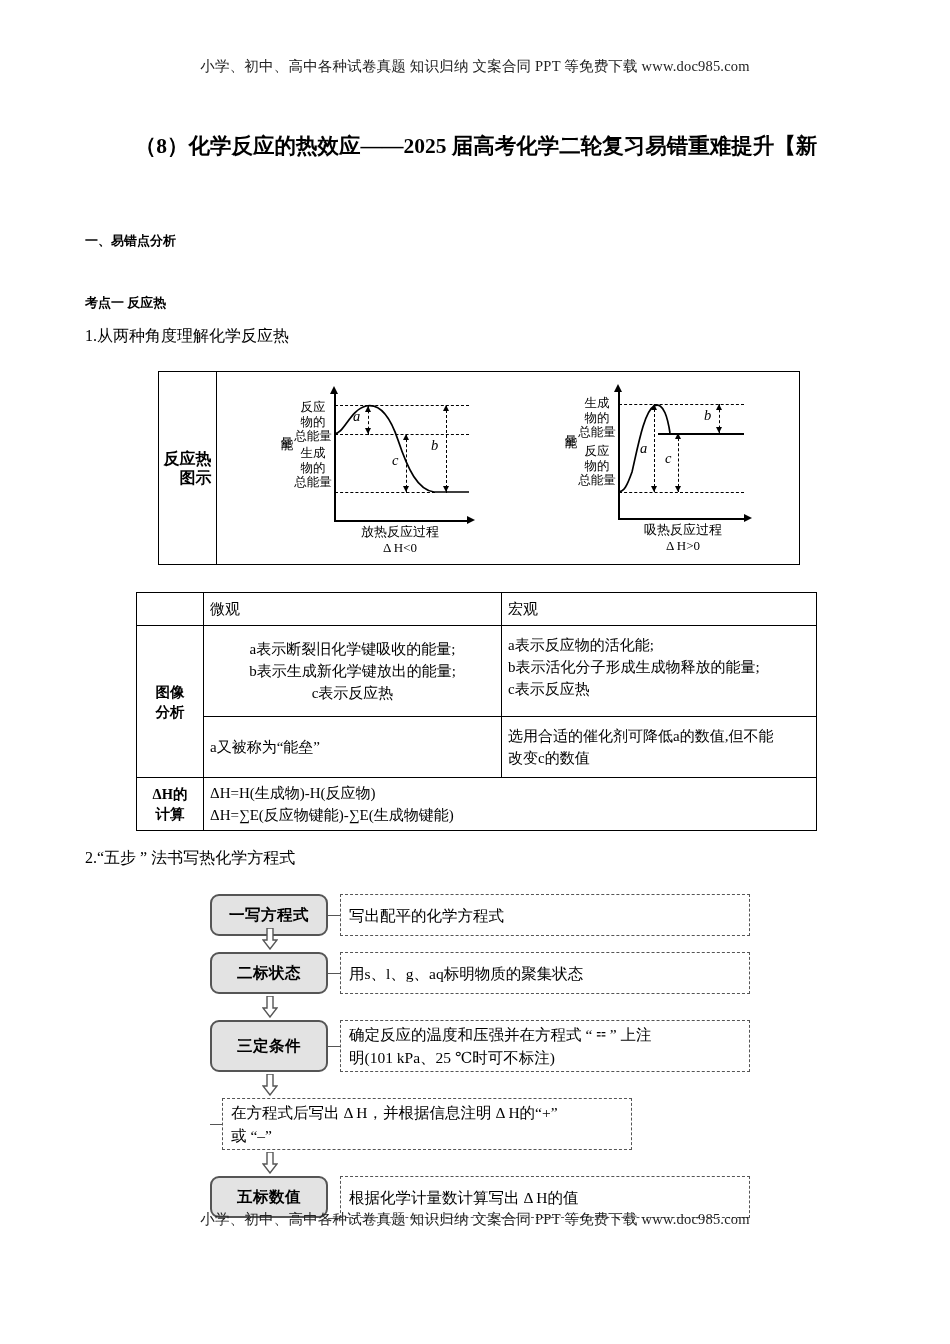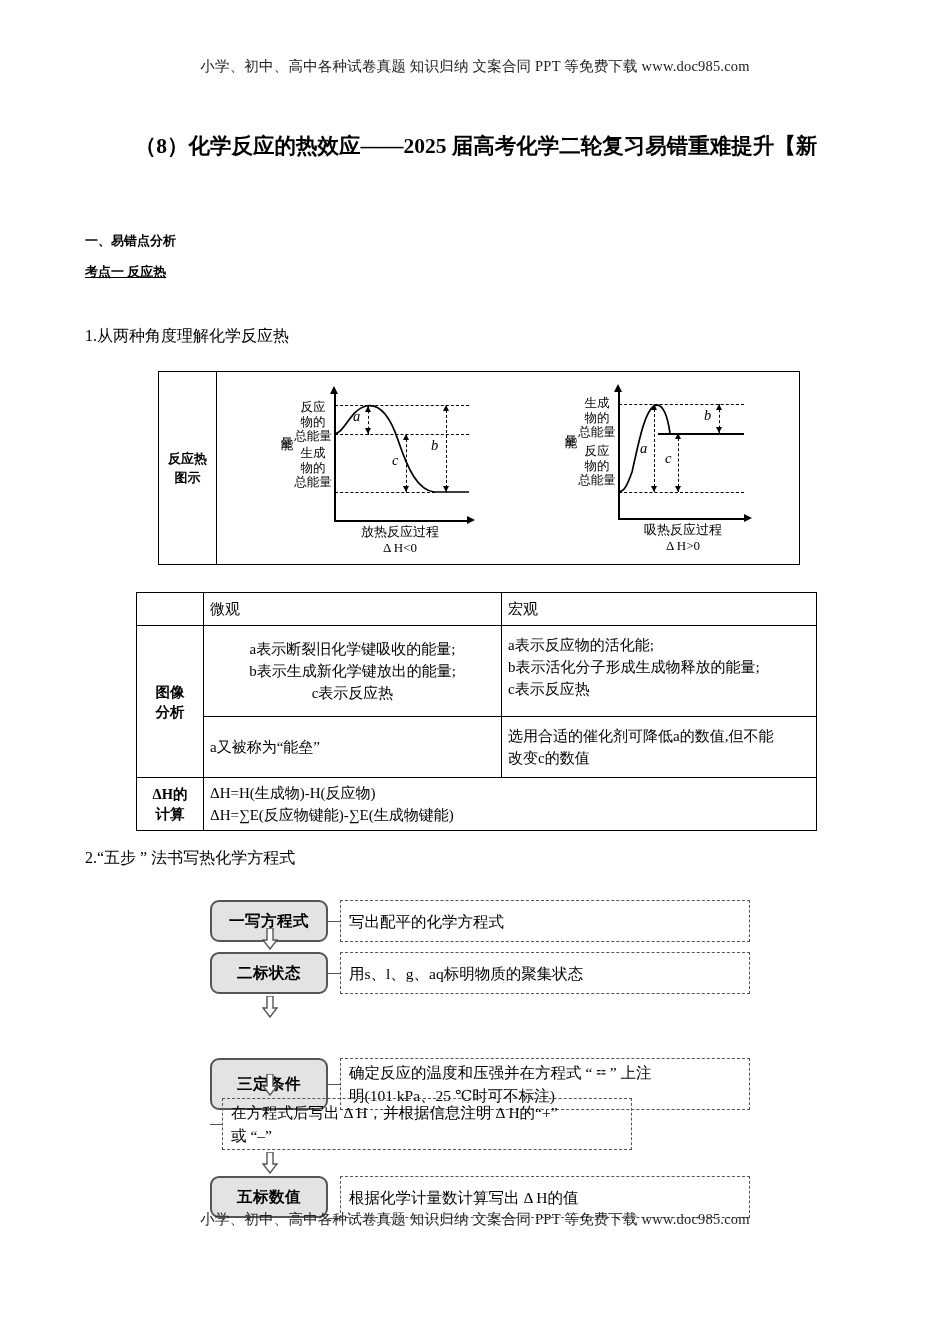--- a/index.html
+++ b/index.html
@@ -47,21 +47,21 @@
 
   
   .h-section {
     position: absolute;
     left: 85px;
     font-weight: bold;
     font-size: 13px;
     font-family: "Liberation Serif", "DejaVu Serif", serif;
   }
   #sec-1 { top: 232px; }
-  #sec-2 { top: 263px; text-decoration: underline; }
+  #sec-2 { top: 294px; }
   .para {
     position: absolute;
     left: 85px;
     font-size: 16px;
     font-family: "Liberation Serif", "DejaVu Serif", serif;
   }
   #para-1 { top: 326px; }
   #para-2 { top: 848px; }
 
   
@@ -75,24 +75,24 @@
     box-sizing: border-box;
     display: flex;
   }
   .tbl-diagram .rowlabel {
     width: 58px;
     border-right: 1.2px solid #000;
     box-sizing: border-box;
     display: flex;
     align-items: center;
     justify-content: center;
-    font-size: 13px;
+    font-size: 16px;
     font-weight: bold;
     line-height: 19px;
-    text-align: center;
+    text-align: right;
   }
   .tbl-diagram .charts {
     flex: 1;
     display: flex;
     position: relative;
   }
   .chartcell {
     flex: 1;
     position: relative;
   }
@@ -394,21 +394,21 @@
       <td colspan="2" style="border-bottom:none; padding-bottom:0;">ΔH=H(生成物)-H(反应物)</td>
     </tr>
     <tr>
       <td colspan="2" class="nb" style="padding-top:0;">ΔH=∑E(反应物键能)-∑E(生成物键能)</td>
     </tr>
   </tbody>
 </table>
 
 <div class="flow">
 
-  <div class="flow-row" style="top:16px;">
+  <div class="flow-row" style="top:10px;">
     <div class="step-box" style="height:42px;">一写方程式</div>
     <div class="connector"></div>
     <div class="desc-box" style="height:42px; white-space:pre-line;">写出配平的化学方程式</div>
   </div>
   <div class="down-arrow" style="top:44px;">
     <svg width="16" height="22" viewBox="0 0 16 22">
       <path d="M5 0 L11 0 L11 12 L15 12 L8 21 L1 12 L5 12 Z" fill="#ffffff" stroke="#555" stroke-width="1.4"></path>
     </svg>
   </div>
 
@@ -416,21 +416,21 @@
     <div class="step-box" style="height:42px;">二标状态</div>
     <div class="connector"></div>
     <div class="desc-box" style="height:42px; white-space:pre-line;font-family:Liberation Serif, serif;">用s、l、g、aq标明物质的聚集状态</div>
   </div>
   <div class="down-arrow" style="top:112px;">
     <svg width="16" height="22" viewBox="0 0 16 22">
       <path d="M5 0 L11 0 L11 12 L15 12 L8 21 L1 12 L5 12 Z" fill="#ffffff" stroke="#555" stroke-width="1.4"></path>
     </svg>
   </div>
 
-  <div class="flow-row" style="top:136px;margin-top:38px;">
+  <div class="flow-row" style="top:136px;">
     <div class="step-box" style="height:52px;">三定条件</div>
     <div class="connector"></div>
     <div class="desc-box" style="height:52px; white-space:pre-line;">确定反应的温度和压强并在方程式 “ ⹀⹀ ” 上注
 明(101 kPa、25 ℃时可不标注)</div>
   </div>
   <div class="down-arrow" style="top:190px;">
     <svg width="16" height="22" viewBox="0 0 16 22">
       <path d="M5 0 L11 0 L11 12 L15 12 L8 21 L1 12 L5 12 Z" fill="#ffffff" stroke="#555" stroke-width="1.4"></path>
     </svg>
   </div>

